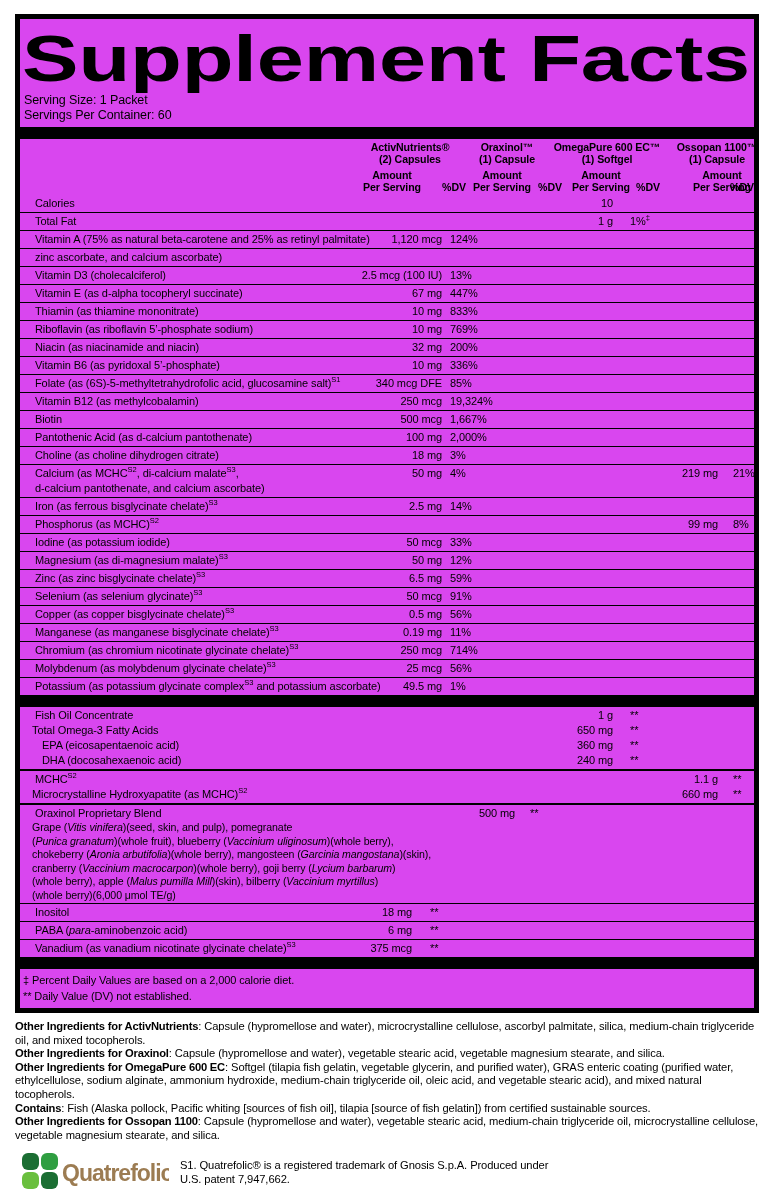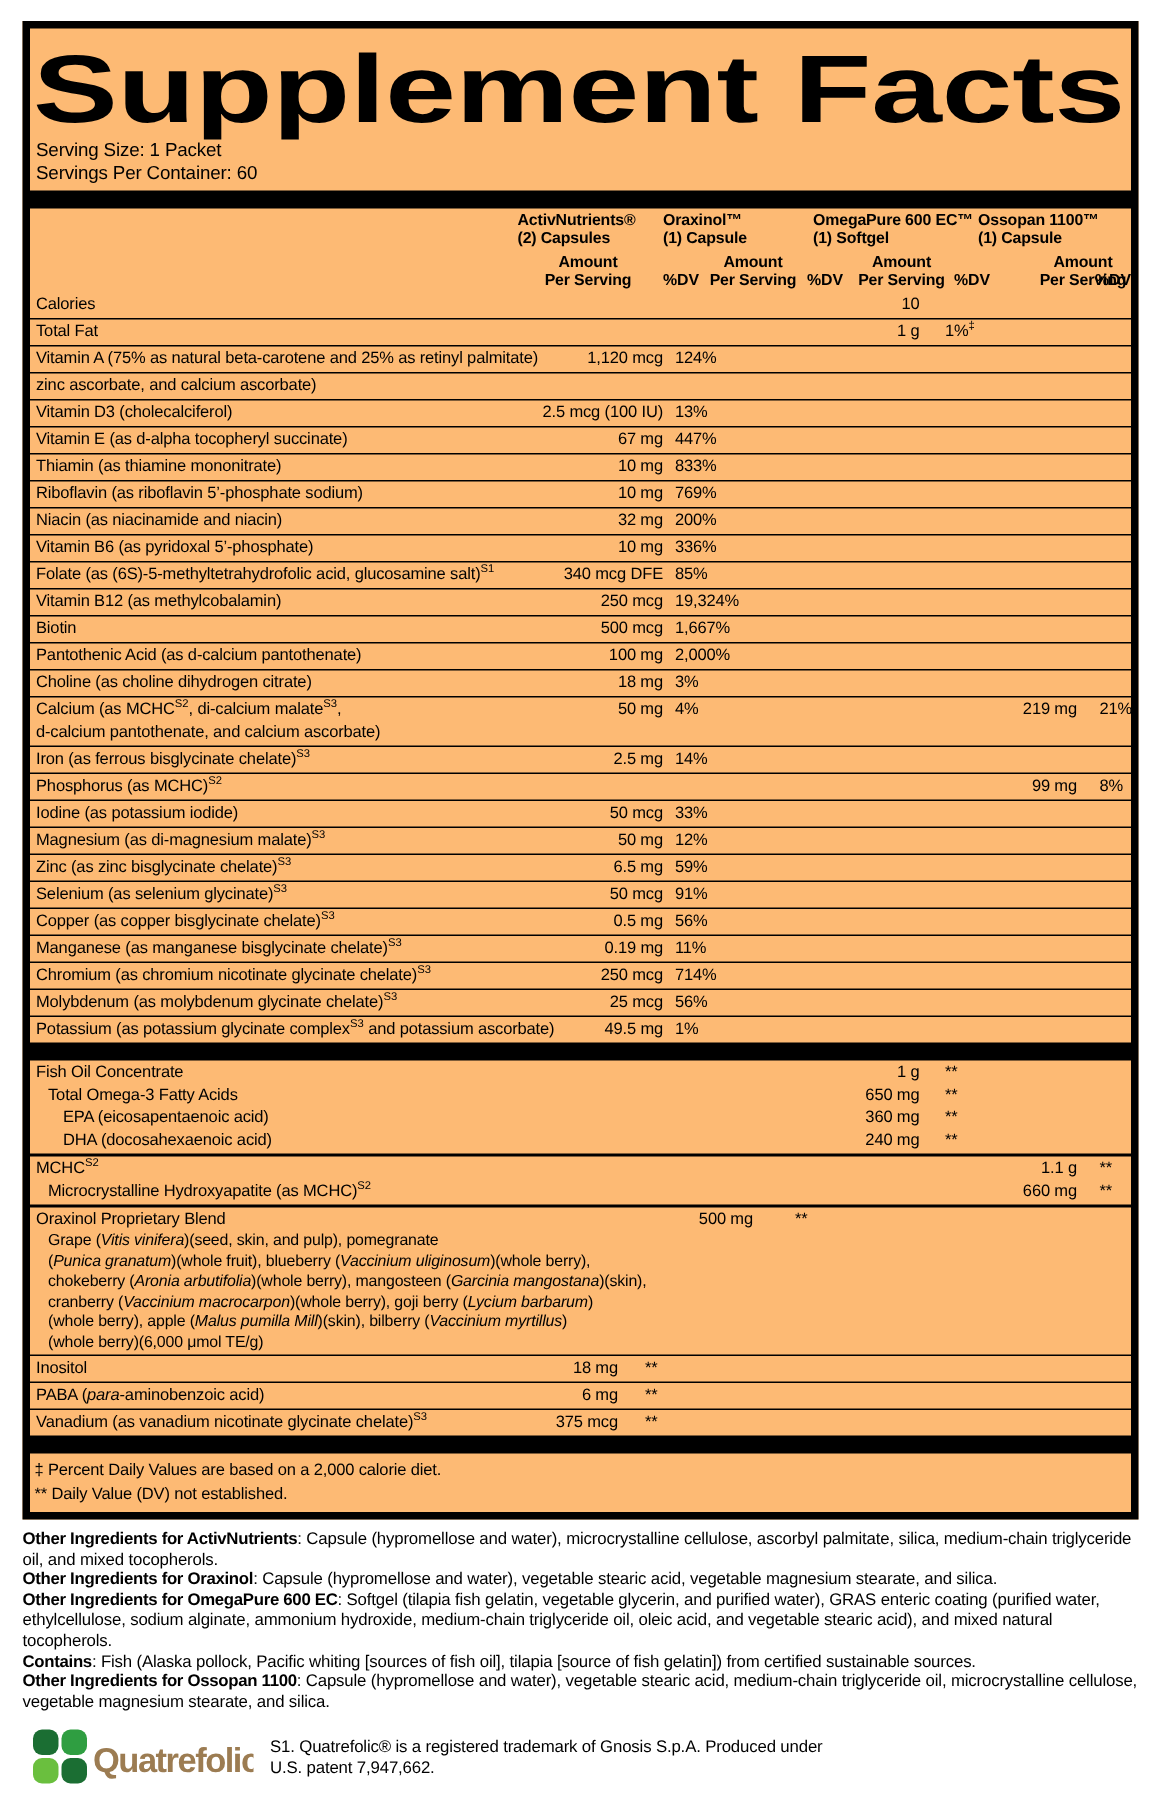--- a/index.html
+++ b/index.html
@@ -2,42 +2,42 @@
 <html><head>
 <meta charset="utf-8">
 <style>
   * { box-sizing: border-box; }
   html,body { margin:0; padding:0; }
   body {
     width:774px; height:1200px; background:#fff; color:#000;
     font-family:"Liberation Sans","DejaVu Sans",sans-serif;
     overflow:hidden; letter-spacing:-0.1px;
   }
-  .label-box { margin:14px 15px 0; border:5px solid #000; padding:0; background:#fdba74; }
+  .label-box { margin:14px 15px 0; border:5px solid #000; padding:0; background:#d946ef; }
   .title-svg { display:block; margin:2px 1px 0; }
   .serving { font-size:12.5px; line-height:15px; padding-left:4px; }
   .bar { height:12px; background:#000; margin-top:4px; }
   .tbar { height:12px; background:#000; }
   
   .colheads { position:relative; height:56px; font-weight:bold; font-size:10.6px; line-height:11.5px; }
-  .hgroup { position:absolute; top:3px; width:130px; }
+  .hgroup { position:absolute; top:3px; width:130px; text-align:center; }
   .hamt   { position:absolute; bottom:2px; width:90px; text-align:center; }
   .hdv    { position:absolute; bottom:2px; width:44px; text-align:center; }
   
   .trow { border-top:1px solid #000; font-size:11px; padding:1px 0; }
   .trow.sep2 { border-top-width:2px; }
   .trow.nb { border-top:none; }
-  .ln { position:relative; line-height:15px; white-space:nowrap; padding-left:4px; }
+  .ln { position:relative; line-height:15px; white-space:nowrap; padding-left:15px; }
   .ln.ind1 { padding-left:12px; }
   .ln.ind2 { padding-left:22px; }
   .ln.sm { line-height:13.5px; font-size:10.6px; }
   .val { position:absolute; top:0; white-space:nowrap; }
   .amt-a  { right:312px; } .dv-a  { left:430px; }
   .amt-a2 { right:342px; } .dv-a2 { left:410px; }
-  .amt-o  { right:252px; } .dv-o  { left:510px; }
+  .amt-o  { right:239px; } .dv-o  { left:510px; }
   .amt-m  { right:141px; } .dv-m  { left:610px; }
   .amt-s  { right:36px;  } .dv-s  { left:713px; }
   sup { font-size:7.5px; line-height:0; vertical-align:super; letter-spacing:0; }
   .fnotes { border-top:0; padding:3px 0 4px; }
   .fnote { font-size:11px; line-height:16px; padding-left:3px; }
   
   .oi { margin:7px 15px 0; font-size:11.2px; line-height:13.6px; }
   .oi p { margin:0; }
   .oi b { letter-spacing:-0.2px; }
   .tm-row { display:flex; align-items:center; margin:10px 15px 0 21px; gap:11px; }

